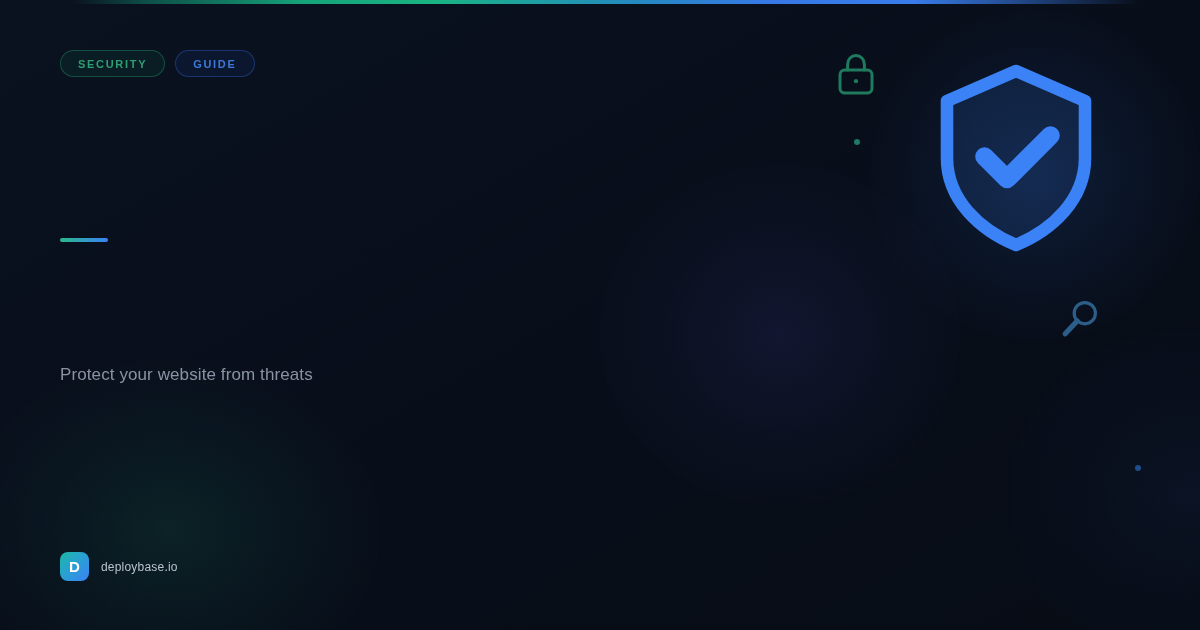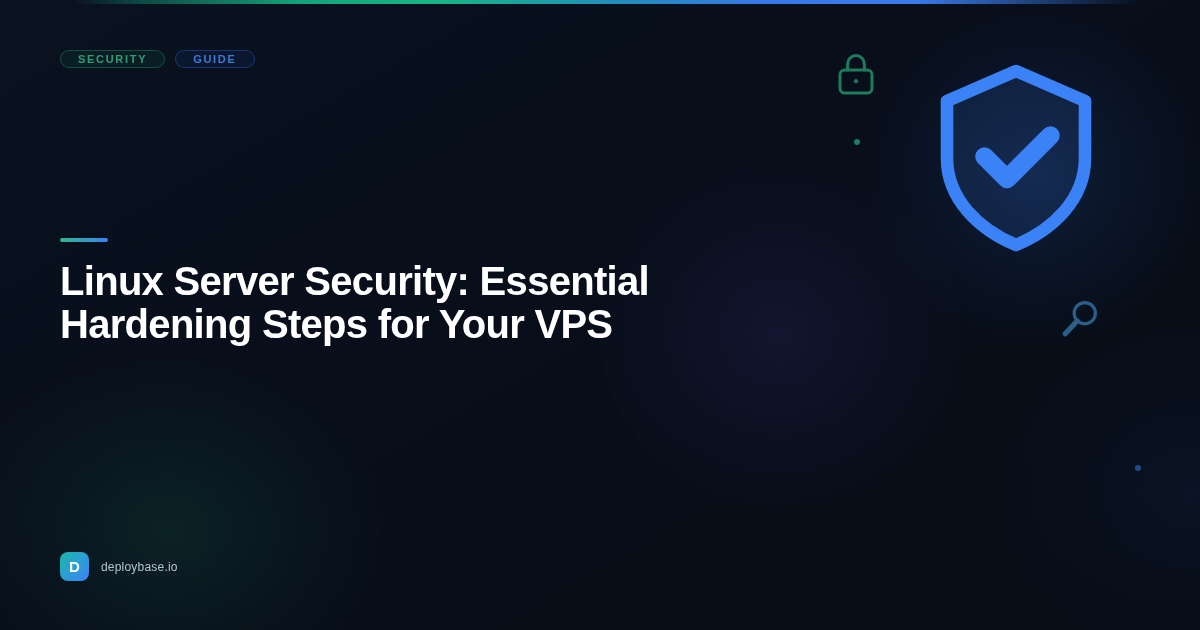--- a/index.html
+++ b/index.html
@@ -102,21 +102,21 @@
     position: absolute;
     left: 60px;
     top: 50px;
     display: flex;
     gap: 10px;
   }
   .badge {
     display: flex;
     align-items: center;
     justify-content: center;
-    height: 18px;
+    height: 27px;
     padding: 0 17px;
     border-radius: 14px;
     font-size: 11px;
     font-weight: bold;
     letter-spacing: 1.7px;
   }
   .badge-security {
     color: #2f9e72;
     background: rgba(16,120,85,0.12);
     border: 1px solid rgba(34,150,105,0.42);
@@ -248,21 +248,21 @@
   <div class="dot dot-teal"></div>
   <div class="dot dot-blue"></div>
 
   <div class="badges">
     <span class="badge badge-security">SECURITY</span>
     <span class="badge badge-guide">GUIDE</span>
   </div>
 
   <div class="accent-rule"></div>
 
-  <h1 class="title">Linux Server Security: Essential Hardening Steps for Your VPS</h1>
-
+
+  <p class="subtitle">Protect your website from threats</p>
 
   <div class="brand">
     <span class="brand-logo">D</span>
     <span class="brand-name">deploybase.io</span>
   </div>
 
 </div>
 
 </body></html>

